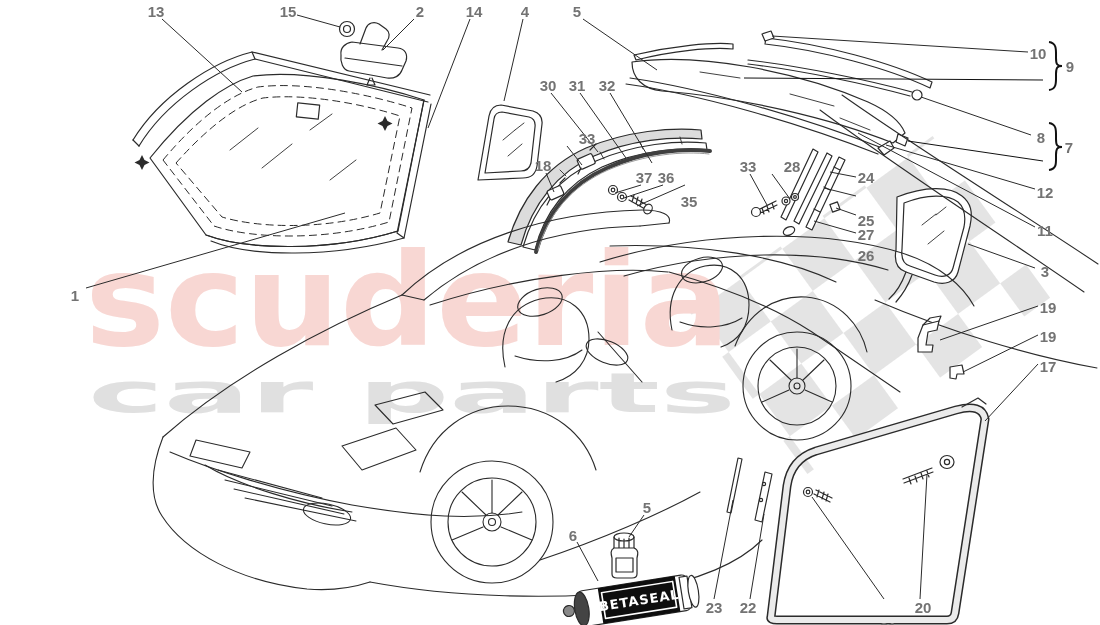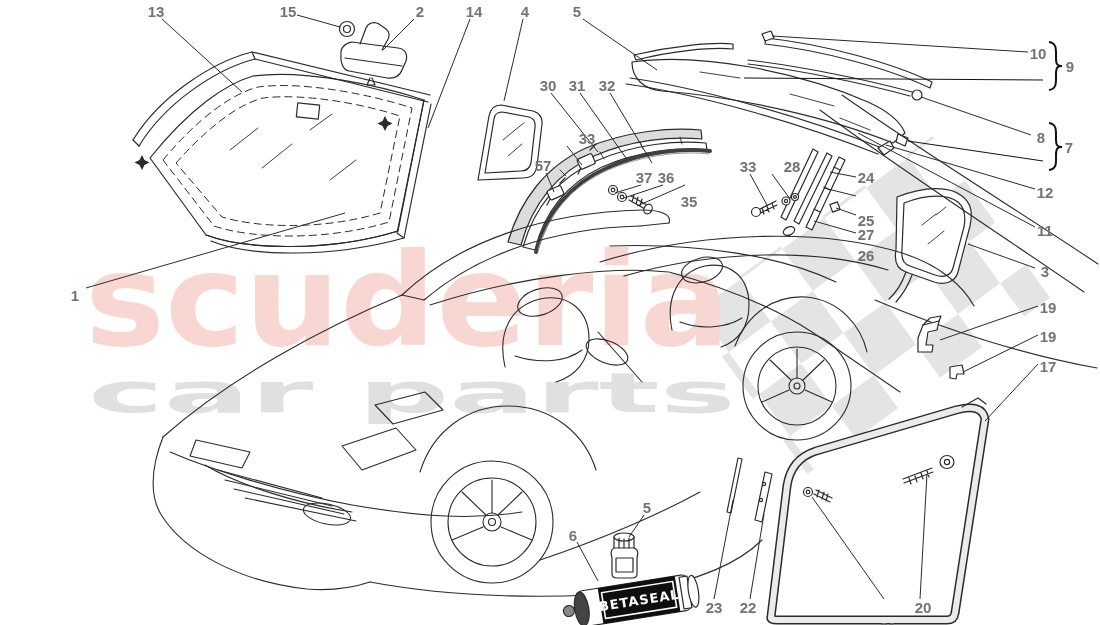--- a/index.html
+++ b/index.html
@@ -281,18 +281,18 @@
       <div class="callout" style="left: 866px; top: 177px;">24</div>
       <div class="callout" style="left: 866px; top: 196px; margin-top: 24px;">25</div>
       <div class="callout" style="left: 866px; top: 215px; margin-top: 40px;">26</div>
       <div class="callout" style="left: 866px; top: 234px;">27</div>
       <div class="callout" style="left: 771px; top: 166px; margin-left: 21px;">28</div>
       <div class="callout" style="left: 748px; top: 166px;">33</div>
       <div class="callout" style="left: 548px; top: 85px;">30</div>
       <div class="callout" style="left: 577px; top: 85px;">31</div>
       <div class="callout" style="left: 607px; top: 85px;">32</div>
       <div class="callout" style="left: 587px; top: 138px;">33</div>
-      <div class="callout" style="left: 543px; top: 165px;">57</div>
+      <div class="callout" style="left: 543px; top: 165px;">18</div>
       <div class="callout" style="left: 689px; top: 177px; margin-top: 24px;">35</div>
       <div class="callout" style="left: 666px; top: 177px;">36</div>
       <div class="callout" style="left: 644px; top: 177px;">37</div>
     </div>
 </div>
 
 </body></html>

